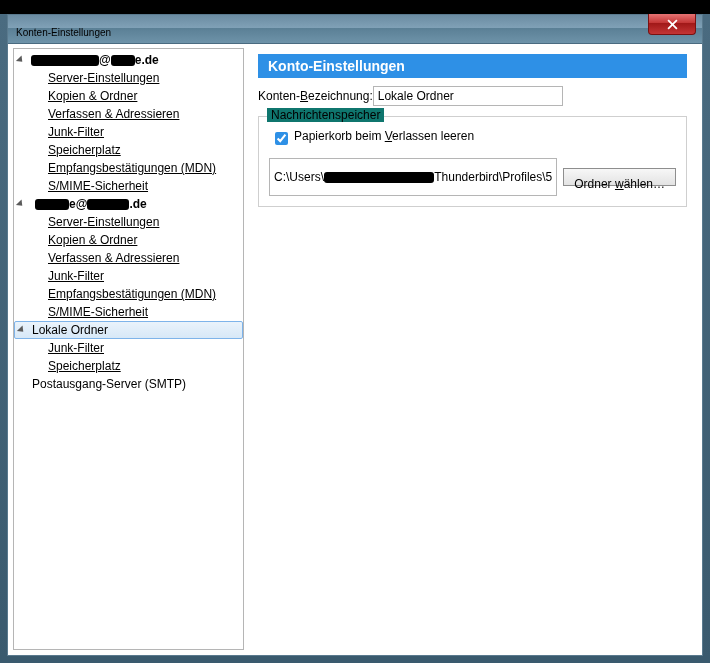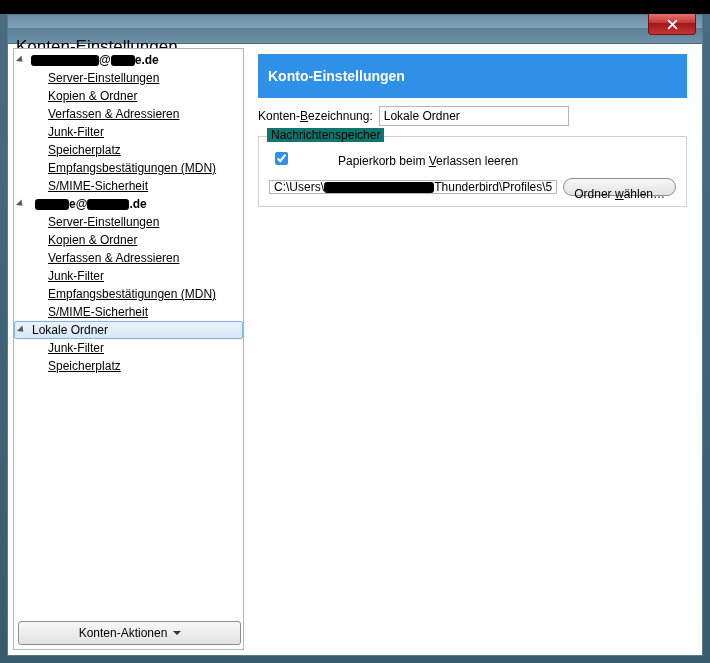--- a/index.html
+++ b/index.html
@@ -3,21 +3,21 @@
 <meta charset="utf-8">
 <style>
   html,body{margin:0;padding:0;font-family:"Segoe UI",Tahoma,sans-serif;font-size:12px;color:#000;background:#000;}
   .screen{width:710px;height:663px;position:relative;overflow:hidden;}
   .bg-top{position:absolute;left:0;top:0;width:710px;height:14px;background:#000;}
   .bg-side-l{position:absolute;left:0;top:14px;width:7px;bottom:0;background:linear-gradient(#4a6b80,#3a5a6e);}
   .bg-side-r{position:absolute;right:0;top:14px;width:7px;bottom:0;background:linear-gradient(#4a6b80,#3a5a6e);}
   .bg-bottom{position:absolute;left:0;bottom:0;width:710px;height:7px;background:#3a5a6e;}
   .window{position:absolute;left:7px;top:14px;width:696px;height:642px;background:#fff;border:1px solid #5a7a8e;box-sizing:border-box;}
   .titlebar{height:28px;background:linear-gradient(#6b8ca2 0%,#7fa0b6 45%,#5a7f95 46%,#6e93a9 100%);position:relative;border-bottom:1px solid #4a6b80;}
-  .titlebar .title{position:absolute;left:8px;top:22px;color:#000;font-size:17px;}
+  .titlebar .title{position:absolute;left:8px;top:12px;color:#000;font-size:10px;}
   .close-btn{position:absolute;right:6px;top:-1px;width:46px;height:20px;border-radius:0 0 4px 4px;
     background:linear-gradient(#e57373 0%,#c43535 45%,#a01818 46%,#c43535 100%);
     border:1px solid #7a1010;border-top:none;display:flex;align-items:center;justify-content:center;cursor:default;}
   .close-btn svg{width:11px;height:11px;}
   .client{position:absolute;left:5px;top:33px;right:5px;bottom:5px;background:#fff;display:flex;}
   
   .sidebar{width:231px;border:1px solid #b5b5b5;box-sizing:border-box;display:flex;flex-direction:column;}
   .tree{flex:1;overflow:auto;background:#fff;padding:2px 0;}
   .acct-row,.sub-row,.root-row{height:18px;line-height:18px;white-space:nowrap;cursor:default;padding-right:4px;overflow:hidden;}
   .acct-row{padding-left:4px;font-weight:bold;display:flex;align-items:center;}
@@ -27,33 +27,33 @@
   .twisty::before{content:"";position:absolute;left:0;top:0;border-left:5px solid #5b5b5b;border-top:4px solid transparent;border-bottom:4px solid transparent;transform:rotate(45deg);}
   .selected{background:linear-gradient(#eaf3fb,#d7e8f7);border:1px solid #7eb4ea;border-radius:2px;box-sizing:border-box;height:18px;line-height:16px;}
   .redact{display:inline-block;background:#000;border-radius:3px;height:11px;vertical-align:middle;}
   .actions-wrap{padding:4px;}
   .actions-btn{width:100%;height:22px;background:linear-gradient(#f7f7f7,#e3e3e3);border:1px solid #8e8e8e;border-radius:3px;display:flex;align-items:center;justify-content:center;cursor:default;position:relative;}
   .actions-btn .dd{margin-left:6px;}
   .dd{display:inline-block;width:7px;height:4px;}
   .dd::before{content:"";display:block;border-left:4px solid transparent;border-right:4px solid transparent;border-top:4px solid #333;}
   
   .content{flex:1;padding:6px 10px 6px 14px;box-sizing:border-box;}
-  .panel-header{background:#2e90e6;color:#fff;font-weight:bold;font-size:14px;padding:14px 10px;margin-bottom:8px;}
+  .panel-header{background:#2e90e6;color:#fff;font-weight:bold;font-size:14px;padding:4px 10px;margin-bottom:8px;}
   .desc{margin:4px 0 10px 0;}
   .row{display:flex;align-items:center;margin-bottom:8px;}
-  .lbl{margin-right:6px;}
+  .lbl{}
   .txt{height:20px;border:1px solid #b5b5b5;background:#fff;padding:0 4px;box-sizing:border-box;font:inherit;}
   .group{border:1px solid #cfcfcf;padding:10px 10px 10px 10px;position:relative;margin-top:10px;}
   .group-legend{position:absolute;top:-9px;left:8px;background:#0f766e;padding:0 4px;}
-  .chk-row{display:flex;align-items:flex-end;margin:2px 0 10px 2px;gap:44px;}
+  .chk-row{display:flex;align-items:flex-start;margin:2px 0 10px 2px;}
   .chk{width:13px;height:13px;margin-right:6px;accent-color:#2e90e6;}
   .folder-label{margin:4px 0 4px 2px;}
   .folder-row{display:flex;align-items:center;gap:6px;}
-  .path-box{flex:1;height:14px;border:1px solid #b5b5b5;background:#fff;display:flex;align-items:center;padding:0 4px;box-sizing:border-box;overflow:hidden;white-space:nowrap;}
-  .btn{height:14px;padding:8px 10px;background:linear-gradient(#f7f7f7,#e3e3e3);border:1px solid #8e8e8e;border-radius:11px;cursor:default;font:inherit;}
+  .path-box{flex:1;height:38px;border:1px solid #b5b5b5;background:#fff;display:flex;align-items:center;padding:0 4px;box-sizing:border-box;overflow:hidden;white-space:nowrap;}
+  .btn{height:14px;padding:8px 10px;background:linear-gradient(#f7f7f7,#e3e3e3);border:1px solid #8e8e8e;border-radius:0;cursor:default;font:inherit;}
   .u{text-decoration:underline;}
 </style>
 </head>
 <body>
 
 <div class="screen">
   <div class="bg-top"></div>
   <div class="bg-side-l"></div>
   <div class="bg-side-r"></div>
   <div class="bg-bottom"></div>
@@ -103,28 +103,23 @@
           <div class="sub-row">Empfangsbestätigungen (MDN)</div>
           <div class="sub-row">S/MIME-Sicherheit</div>
 
           <div class="root-row selected">
             <span class="twisty"></span>
             <span>Lokale Ordner</span>
           </div>
           <div class="sub-row">Junk-Filter</div>
           <div class="sub-row">Speicherplatz</div>
 
+          <div class="root-row" style="padding-left:18px">Postausgang-Server (SMTP)</div>
         </div>
 
-        <div class="actions-wrap">
-          <div class="actions-btn">
-            <span>Konten-Aktionen</span>
-            <span class="dd"></span>
-          </div>
-        </div>
       </div>
 
       <div class="content">
         <div class="panel-header">Konto-Einstellungen</div>
 
         <div class="row">
           <span class="lbl">
             <span>Konten-</span><span class="u">B</span><span>ezeichnung:</span>
           </span>
           <input class="txt" style="width: 190px;" value="Lokale Ordner">

